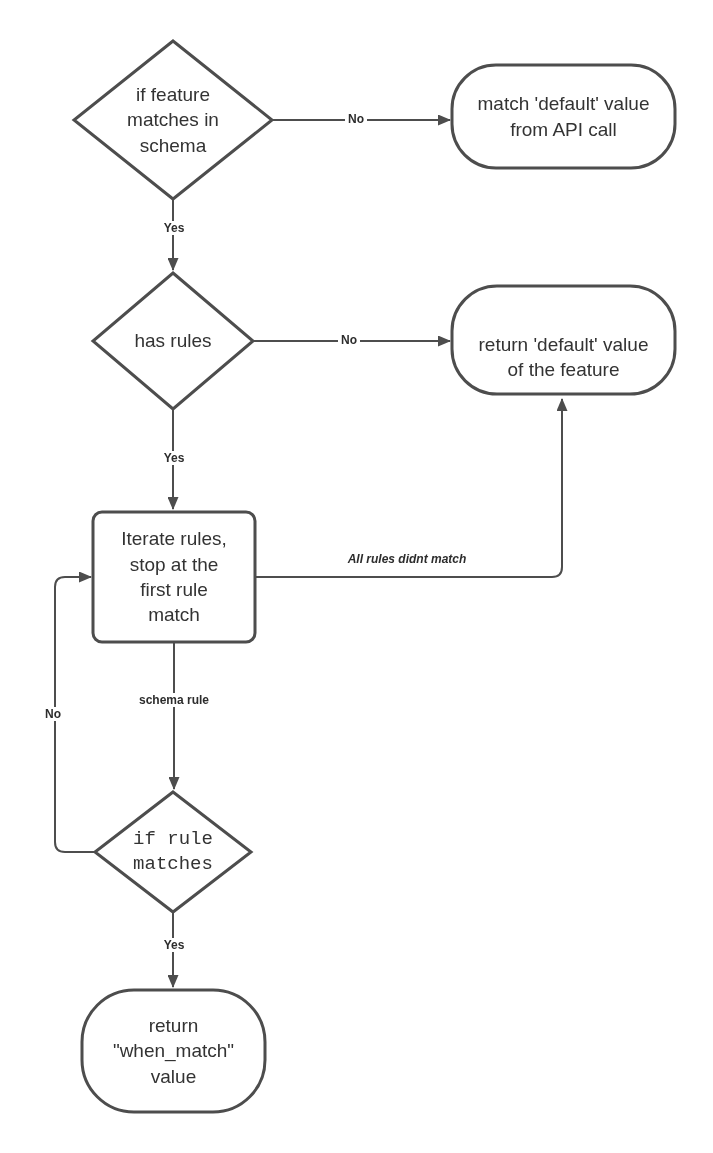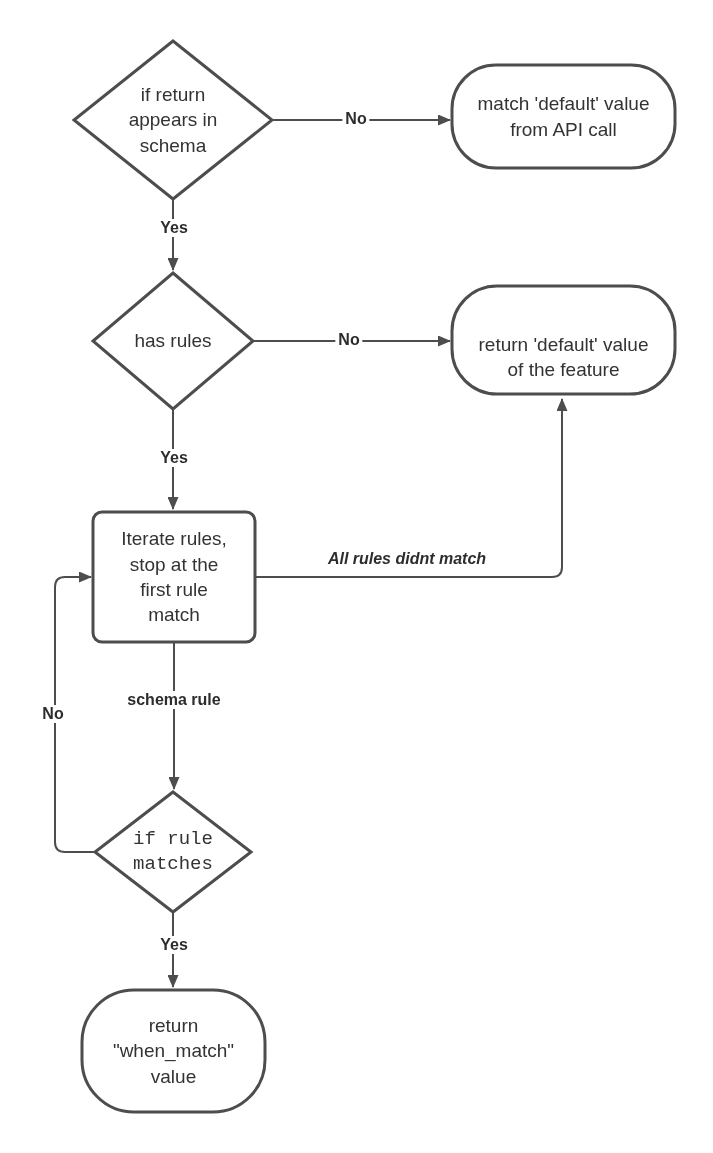--- a/index.html
+++ b/index.html
@@ -27,21 +27,21 @@
     display:flex;align-items:center;justify-content:center;
     text-align:center;
     color:var(--node-text);
     font-size:19px;line-height:1.33;
   }
   .edge-label{
     position:absolute;
     transform:translate(-50%,-50%);
     background:var(--background);
     color:var(--edge-text);
-    font-size:16px;font-weight:bold;
+    font-size:12px;font-weight:bold;
     padding:0 3px;
     white-space:nowrap;
     text-align:right;
   }
 </style>
 </head>
 <body>
 
 <div class="canvas">
 
@@ -63,21 +63,21 @@
     <path class="wire" d="M272,120 L450,120" marker-end="url(#arrow)"></path>
     <path class="wire" d="M173,199 L173,270" marker-end="url(#arrow)"></path>
     <path class="wire" d="M253,341 L450,341" marker-end="url(#arrow)"></path>
     <path class="wire" d="M173,409 L173,509" marker-end="url(#arrow)"></path>
     <path class="wire" d="M255,577 L552,577 Q562,577 562,567 L562,399" marker-end="url(#arrow)"></path>
     <path class="wire" d="M174,642 L174,789" marker-end="url(#arrow)"></path>
     <path class="wire" d="M95,852 L65,852 Q55,852 55,842 L55,587 Q55,577 65,577 L91,577" marker-end="url(#arrow)"></path>
     <path class="wire" d="M173,912 L173,987" marker-end="url(#arrow)"></path>
   </svg>
 
-  <div class="node-label" style="left:113px;top:41px;width:120px;height:158px;">if return appears in schema</div>
+  <div class="node-label" style="left:113px;top:41px;width:120px;height:158px;">if feature matches in schema</div>
   <div class="node-label" style="left:471px;top:65px;width:185px;height:103px;">match 'default' value from API call</div>
   <div class="node-label" style="left:113px;top:273px;width:120px;height:136px;">has rules</div>
   <div class="node-label" style="left:471px;top:288px;width:185px;height:138px;">return 'default' value of the feature</div>
   <div class="node-label" style="left:115px;top:512px;width:118px;height:130px;text-align:center;">Iterate rules, stop at the first rule match</div>
   <div class="node-label" style="left:123px;top:792px;width:100px;height:120px;font-family:Liberation Mono, monospace;">if rule matches</div>
   <div class="node-label" style="left:98px;top:990px;width:151px;height:122px;">return "when_match" value</div>
 
   <div class="edge-label" style="left:356px;top:119px;">No</div>
   <div class="edge-label" style="left:174px;top:228px;">Yes</div>
   <div class="edge-label" style="left:349px;top:340px;">No</div>

